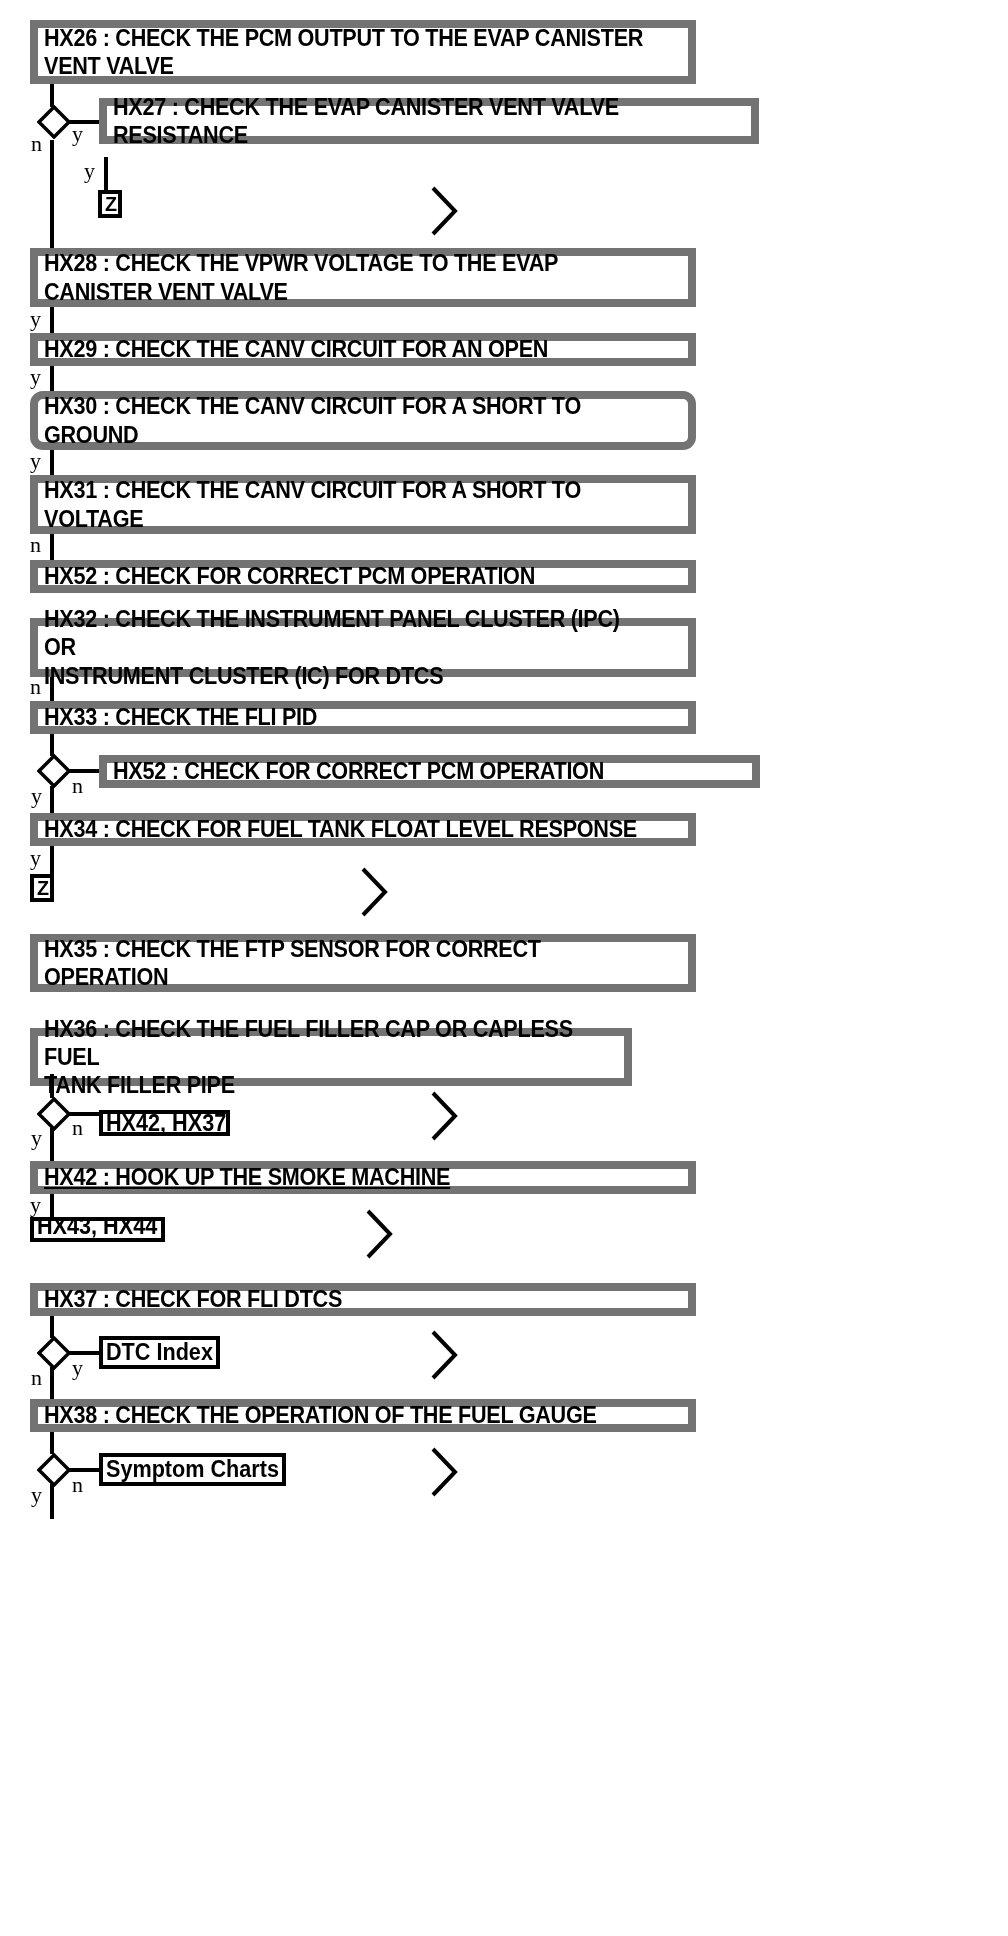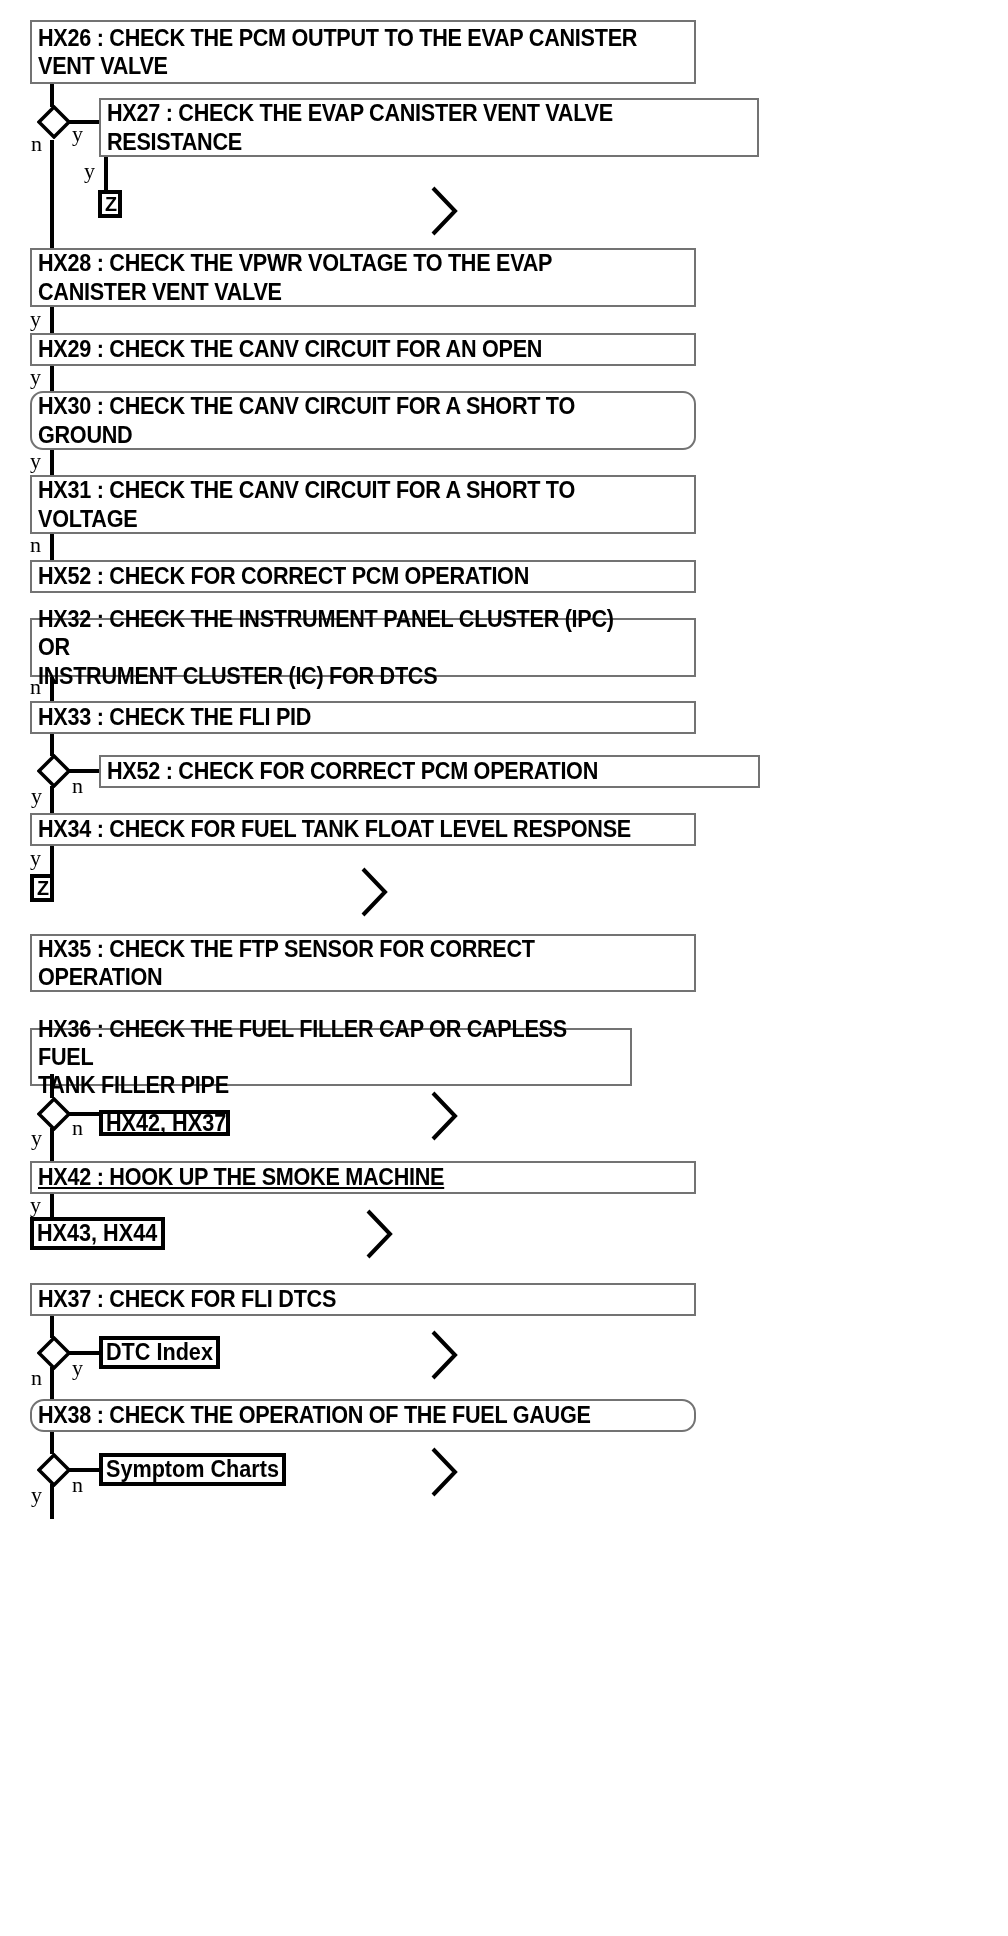--- a/index.html
+++ b/index.html
@@ -17,21 +17,21 @@
     height: 1936px;
     background: #ffffff;
     overflow: hidden;
   }
 
   
   .step-box {
     position: absolute;
     box-sizing: border-box;
     background: #ffffff;
-    border: 2px solid #737373;
+    border: 8px solid #737373;
     display: flex;
     align-items: center;
     padding: 2px 4px 2px 6px;
   }
   .step-label {
     font-family: "Liberation Sans", sans-serif;
     font-weight: bold;
     font-size: 23px;
     line-height: 1.22;
     letter-spacing: -0.3px;
@@ -119,21 +119,21 @@
   <div class="diamond" style="left:37px; top:105px;">
     <svg width="34" height="34" viewBox="0 0 34 34">
       <polygon points="17,2 32,17 17,32 2,17" fill="#ffffff" stroke="#000000" stroke-width="3.5"></polygon>
     </svg>
   </div>
   <span class="branch-label" style="left:31px; top:133px;">n</span>
   <span class="branch-label" style="left:72px; top:123px;">y</span>
 
   <div class="hline" style="left:68px; top:120px; width:34px;"></div>
 
-  <div class="step-box" style="left:99px; top:98px; width:660px; height:59px;">
+  <div class="step-box" style="left:99px; top:98px; width:660px; height:46px;">
     <span class="step-label">HX27 : CHECK THE EVAP CANISTER VENT VALVE
 RESISTANCE</span>
   </div>
 
   <div class="vline" style="left:104px; top:157px; height:34px;"></div>
   <span class="branch-label" style="left:84px; top:160px;">y</span>
 
   <div class="ref-box tiny" style="left:98px; top:190px; width:24px; height:28px;">
     <span class="ref-label">Z</span>
   </div>
@@ -255,21 +255,21 @@
 
   <div class="vline" style="left:50px; top:1128px; height:34px;"></div>
 
   <div class="step-box" style="left:30px; top:1161px; width:666px; height:33px;text-decoration:underline;">
     <span class="step-label">HX42 : HOOK UP THE SMOKE MACHINE</span>
   </div>
 
   <div class="vline" style="left:50px; top:1194px; height:24px;"></div>
   <span class="branch-label" style="left:30px; top:1194px;">y</span>
 
-  <div class="ref-box" style="left:30px; top:1217px; width:135px; height:33px;">
+  <div class="ref-box" style="left:30px; top:1217px; width:135px; height:25px;align-items:flex-end;">
     <span class="ref-label">HX43, HX44</span>
   </div>
 
   <div class="chevron" style="left:360px; top:1206px;">
     <svg width="40" height="56" viewBox="0 0 40 56">
       <polyline points="8,5 30,28 8,51" fill="none" stroke="#000000" stroke-width="4"></polyline>
     </svg>
   </div>
 
   <div class="step-box" style="left:30px; top:1283px; width:666px; height:33px;">
@@ -292,21 +292,21 @@
   </div>
 
   <div class="chevron" style="left:425px; top:1327px;">
     <svg width="40" height="56" viewBox="0 0 40 56">
       <polyline points="8,5 30,28 8,51" fill="none" stroke="#000000" stroke-width="4"></polyline>
     </svg>
   </div>
 
   <div class="vline" style="left:50px; top:1367px; height:33px;"></div>
 
-  <div class="step-box" style="left:30px; top:1399px; width:666px; height:33px;border-radius:14px;">
+  <div class="step-box" style="left:30px; top:1399px; width:666px; height:33px;">
     <span class="step-label">HX38 : CHECK THE OPERATION OF THE FUEL GAUGE</span>
   </div>
 
   <div class="vline" style="left:50px; top:1432px; height:22px;"></div>
   <div class="diamond" style="left:37px; top:1453px;">
     <svg width="34" height="34" viewBox="0 0 34 34">
       <polygon points="17,2 32,17 17,32 2,17" fill="#ffffff" stroke="#000000" stroke-width="3.5"></polygon>
     </svg>
   </div>
   <span class="branch-label" style="left:31px; top:1484px;">y</span>

